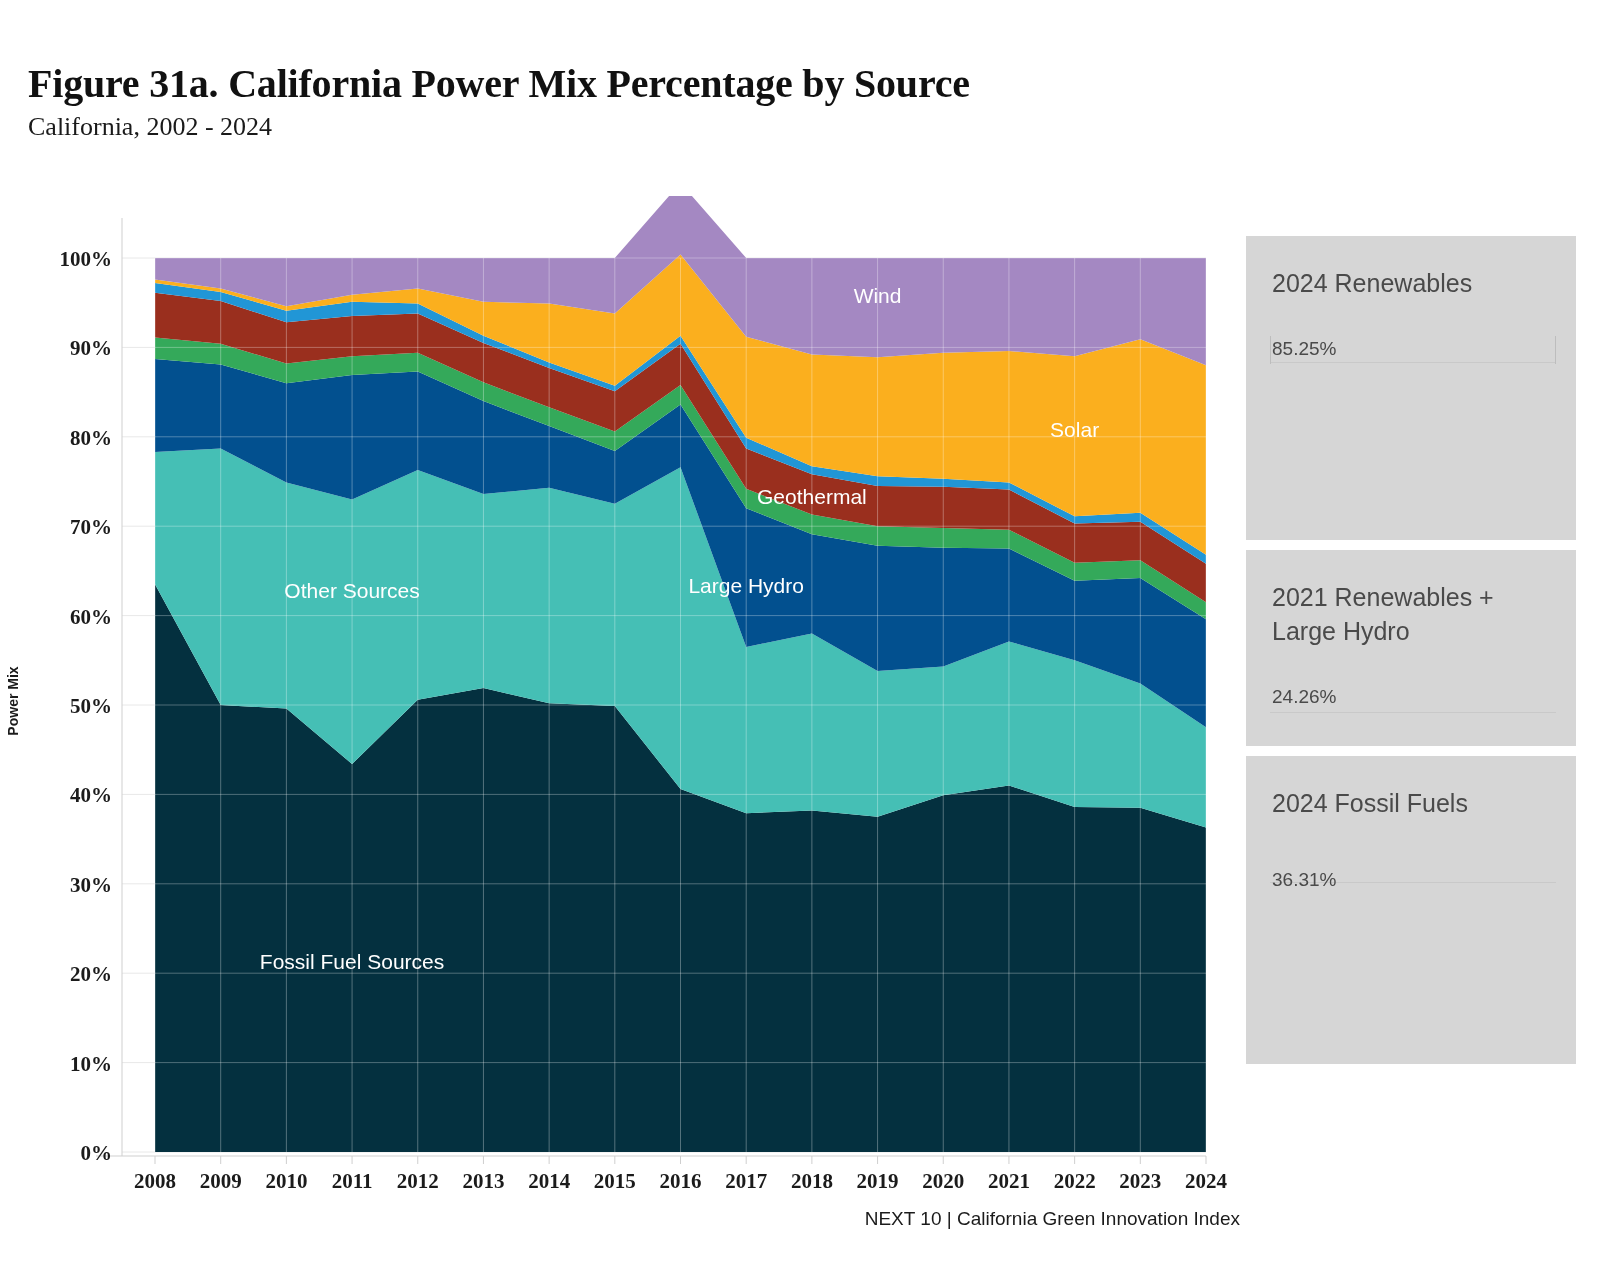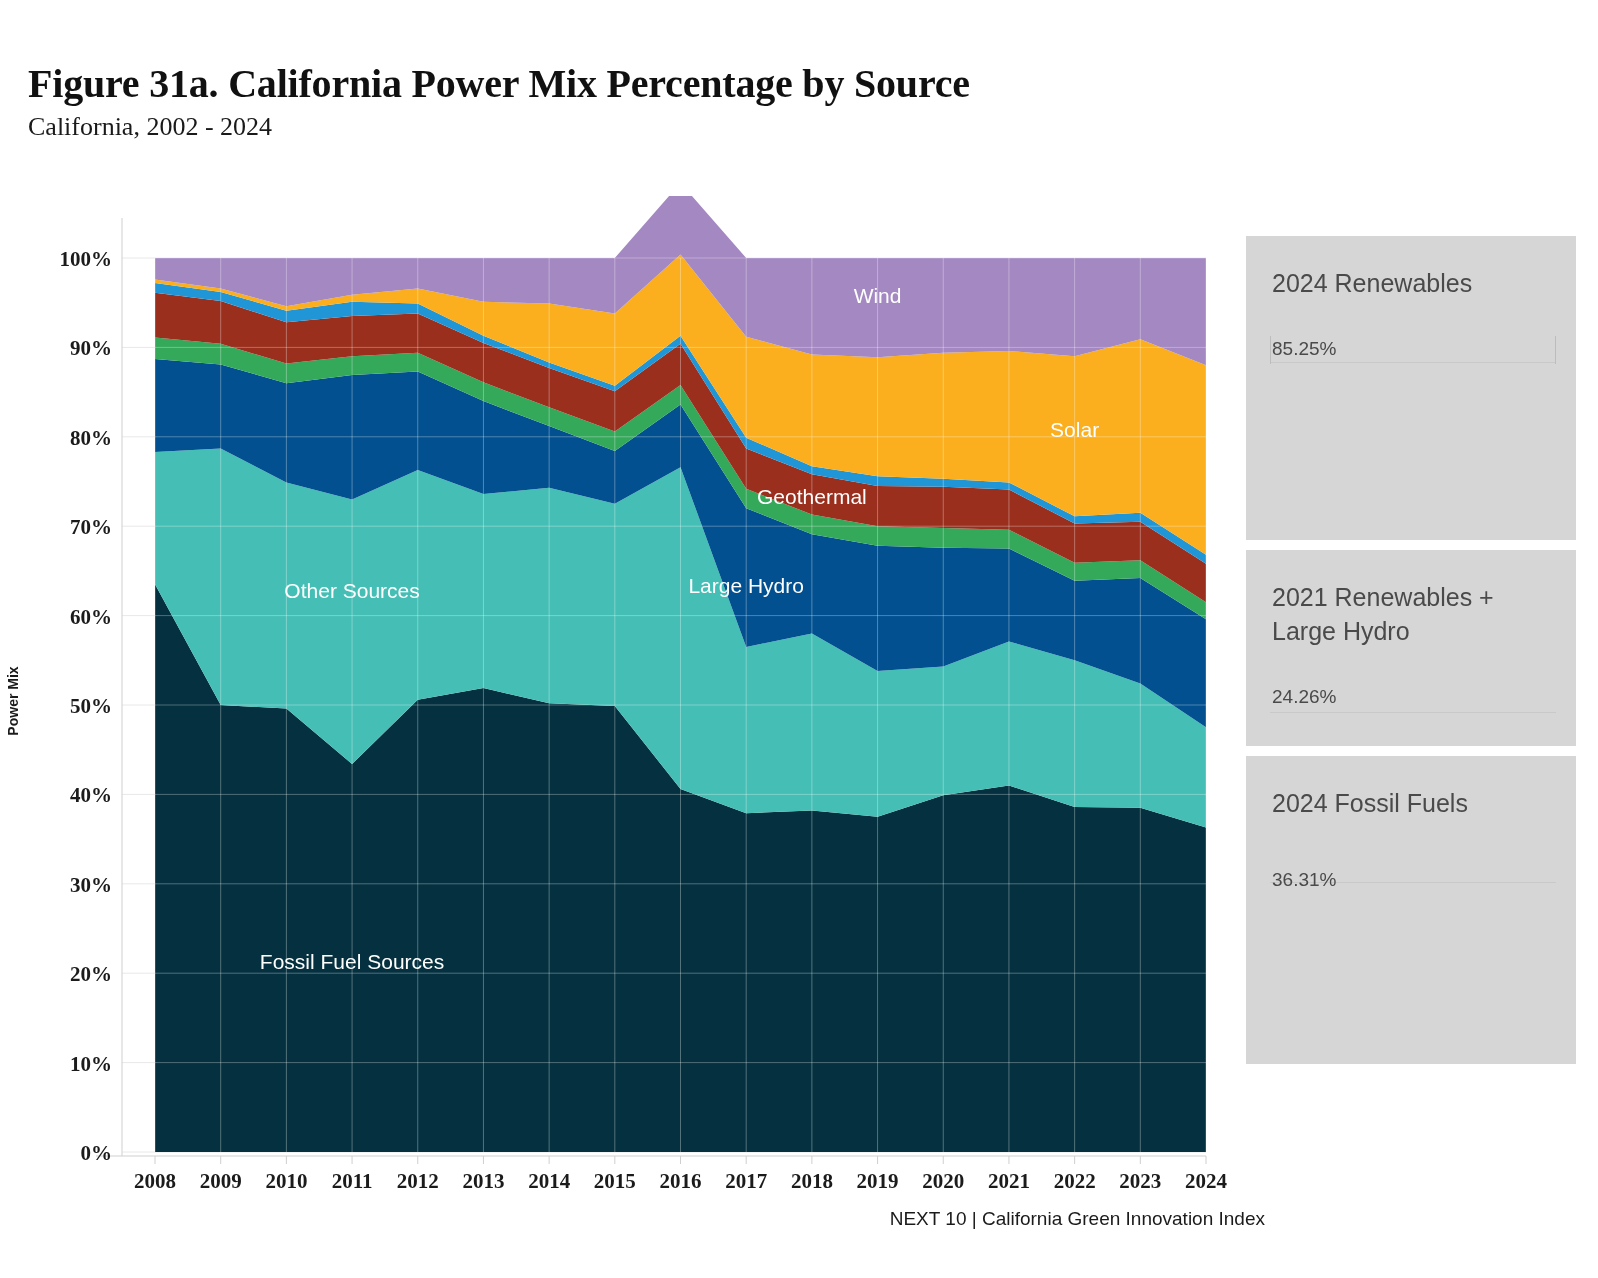--- a/index.html
+++ b/index.html
@@ -68,21 +68,21 @@
   }
   .card-1 .card-rule{top:126px;}
   .card-2 .card-rule{top:162px;}
   .card-3 .card-rule{top:126px;}
   .card-tick{position:absolute;width:1px;background:#bdbdbd;}
 
   
   .footer{
     position:absolute;left:0;top:1208px;width:1240px;text-align:right;
     font-family:"Liberation Sans", sans-serif;
-    font-weight:400;font-size:19px;color:#1b1b1b;padding-right:2px;padding-left:25px;
+    font-weight:400;font-size:19px;color:#1b1b1b;padding-right:2px;
   }
 </style>
 </head>
 <body>
 
 <div id="root">
 
   <div class="hdr">
     <div class="hdr-title">Figure 31a. California Power Mix Percentage by Source</div>
     <div class="hdr-sub">California, 2002 - 2024</div>

